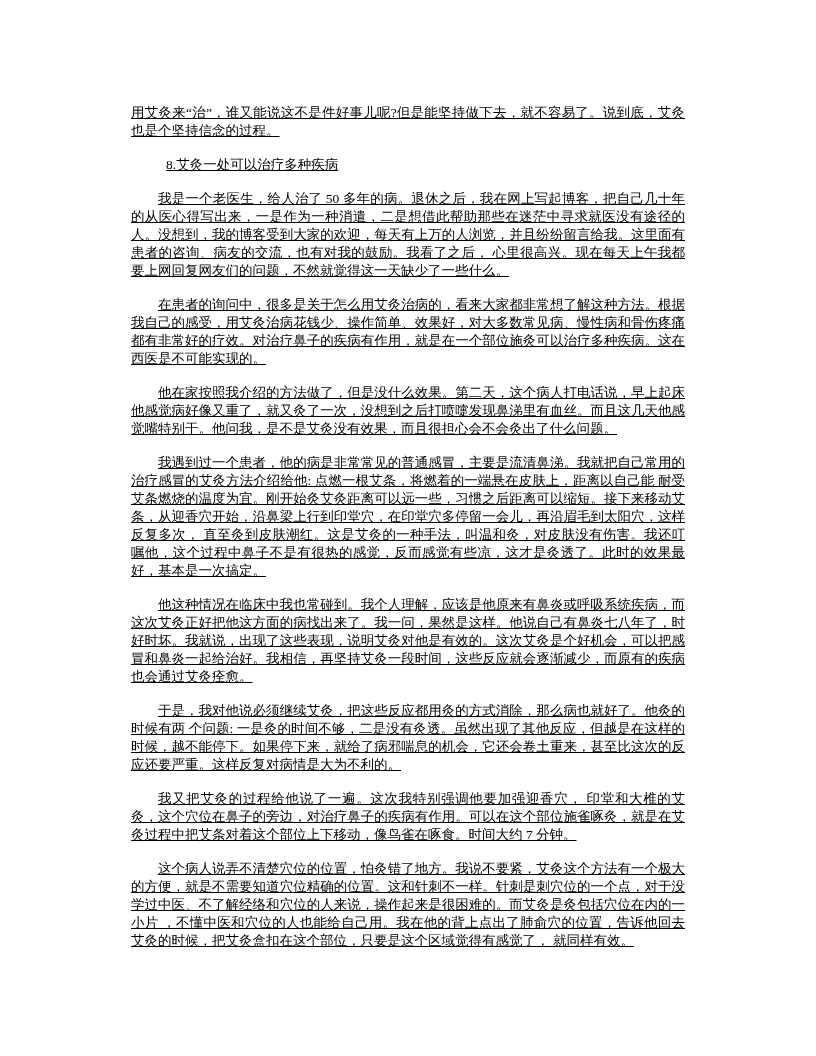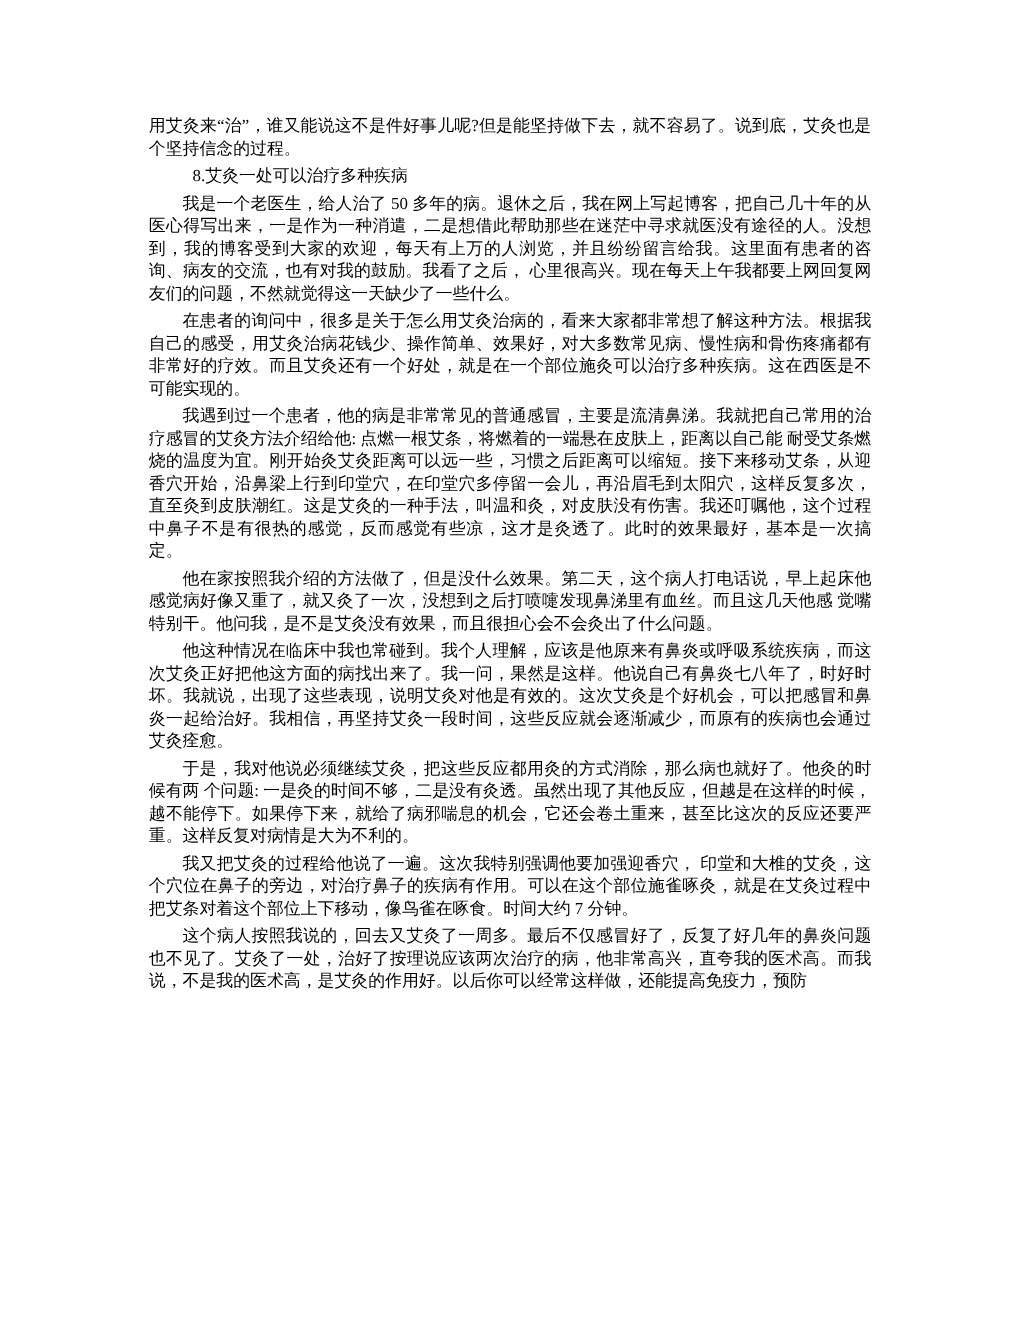--- a/index.html
+++ b/index.html
@@ -17,42 +17,43 @@
     overflow: hidden;
     font-family: "Liberation Serif", "DejaVu Serif", serif;
     font-size: 13.5px;
     line-height: 18px;
     color: #000000;
   }
   .content {
     width: 100%;
   }
   p.para {
-    margin: 4px;
+    margin: 16px;
     padding: 0;
     text-align: justify;
     text-indent: 2em;
     word-break: break-all;
+    text-decoration: underline;
   }
   p.para.no-indent {
     text-indent: 0;
   }
   p.para.heading {
     text-indent: 2.6em;
   }
 </style>
 </head>
 <body>
 
 <div class="page">
   <main class="content">
     <p class="para no-indent">用艾灸来“治”，谁又能说这不是件好事儿呢?但是能坚持做下去，就不容易了。说到底，艾灸也是个坚持信念的过程。</p>
     <p class="para heading">8.艾灸一处可以治疗多种疾病</p>
     <p class="para">我是一个老医生，给人治了 50 多年的病。退休之后，我在网上写起博客，把自己几十年的从医心得写出来，一是作为一种消遣，二是想借此帮助那些在迷茫中寻求就医没有途径的人。没想到，我的博客受到大家的欢迎，每天有上万的人浏览，并且纷纷留言给我。这里面有患者的咨询、病友的交流，也有对我的鼓励。我看了之后， 心里很高兴。现在每天上午我都要上网回复网友们的问题，不然就觉得这一天缺少了一些什么。</p>
-    <p class="para">在患者的询问中，很多是关于怎么用艾灸治病的，看来大家都非常想了解这种方法。根据我自己的感受，用艾灸治病花钱少、操作简单、效果好，对大多数常见病、慢性病和骨伤疼痛都有非常好的疗效。而且艾灸还有一个好处，就是在一个部位施灸可以治疗多种疾病。这在西医是不可能实现的。</p>
+    <p class="para">在患者的询问中，很多是关于怎么用艾灸治病的，看来大家都非常想了解这种方法。根据我自己的感受，用艾灸治病花钱少、操作简单、效果好，对大多数常见病、慢性病和骨伤疼痛都有非常好的疗效。对治疗鼻子的疾病有作用，就是在一个部位施灸可以治疗多种疾病。这在西医是不可能实现的。</p>
+    <p class="para">他在家按照我介绍的方法做了，但是没什么效果。第二天，这个病人打电话说，早上起床他感觉病好像又重了，就又灸了一次，没想到之后打喷嚏发现鼻涕里有血丝。而且这几天他感 觉嘴特别干。他问我，是不是艾灸没有效果，而且很担心会不会灸出了什么问题。</p>
     <p class="para">我遇到过一个患者，他的病是非常常见的普通感冒，主要是流清鼻涕。我就把自己常用的治疗感冒的艾灸方法介绍给他: 点燃一根艾条，将燃着的一端悬在皮肤上，距离以自己能 耐受艾条燃烧的温度为宜。刚开始灸艾灸距离可以远一些，习惯之后距离可以缩短。接下来移动艾条，从迎香穴开始，沿鼻梁上行到印堂穴，在印堂穴多停留一会儿，再沿眉毛到太阳穴，这样反复多次， 直至灸到皮肤潮红。这是艾灸的一种手法，叫温和灸，对皮肤没有伤害。我还叮嘱他，这个过程中鼻子不是有很热的感觉，反而感觉有些凉，这才是灸透了。此时的效果最好，基本是一次搞定。</p>
-    <p class="para">他在家按照我介绍的方法做了，但是没什么效果。第二天，这个病人打电话说，早上起床他感觉病好像又重了，就又灸了一次，没想到之后打喷嚏发现鼻涕里有血丝。而且这几天他感 觉嘴特别干。他问我，是不是艾灸没有效果，而且很担心会不会灸出了什么问题。</p>
     <p class="para">他这种情况在临床中我也常碰到。我个人理解，应该是他原来有鼻炎或呼吸系统疾病，而这次艾灸正好把他这方面的病找出来了。我一问，果然是这样。他说自己有鼻炎七八年了，时好时坏。我就说，出现了这些表现，说明艾灸对他是有效的。这次艾灸是个好机会，可以把感冒和鼻炎一起给治好。我相信，再坚持艾灸一段时间，这些反应就会逐渐减少，而原有的疾病也会通过艾灸痊愈。</p>
     <p class="para">于是，我对他说必须继续艾灸，把这些反应都用灸的方式消除，那么病也就好了。他灸的时候有两 个问题: 一是灸的时间不够，二是没有灸透。虽然出现了其他反应，但越是在这样的时候，越不能停下。如果停下来，就给了病邪喘息的机会，它还会卷土重来，甚至比这次的反应还要严重。这样反复对病情是大为不利的。</p>
     <p class="para">我又把艾灸的过程给他说了一遍。这次我特别强调他要加强迎香穴， 印堂和大椎的艾灸，这个穴位在鼻子的旁边，对治疗鼻子的疾病有作用。可以在这个部位施雀啄灸，就是在艾灸过程中把艾条对着这个部位上下移动，像鸟雀在啄食。时间大约 7 分钟。</p>
-    <p class="para">这个病人按照我说的，回去又艾灸了一周多。最后不仅感冒好了，反复了好几年的鼻炎问题也不见了。艾灸了一处，治好了按理说应该两次治疗的病，他非常高兴，直夸我的医术高。而我说，不是我的医术高，是艾灸的作用好。以后你可以经常这样做，还能提高免疫力，预防</p>
+    <p class="para">这个病人说弄不清楚穴位的位置，怕灸错了地方。我说不要紧，艾灸这个方法有一个极大的方便，就是不需要知道穴位精确的位置。这和针刺不一样。针刺是刺穴位的一个点，对于没学过中医、不了解经络和穴位的人来说，操作起来是很困难的。而艾灸是灸包括穴位在内的一小片 ，不懂中医和穴位的人也能给自己用。我在他的背上点出了肺俞穴的位置，告诉他回去艾灸的时候，把艾灸盒扣在这个部位，只要是这个区域觉得有感觉了， 就同样有效。</p>
   </main>
 </div>
 
 </body></html>

